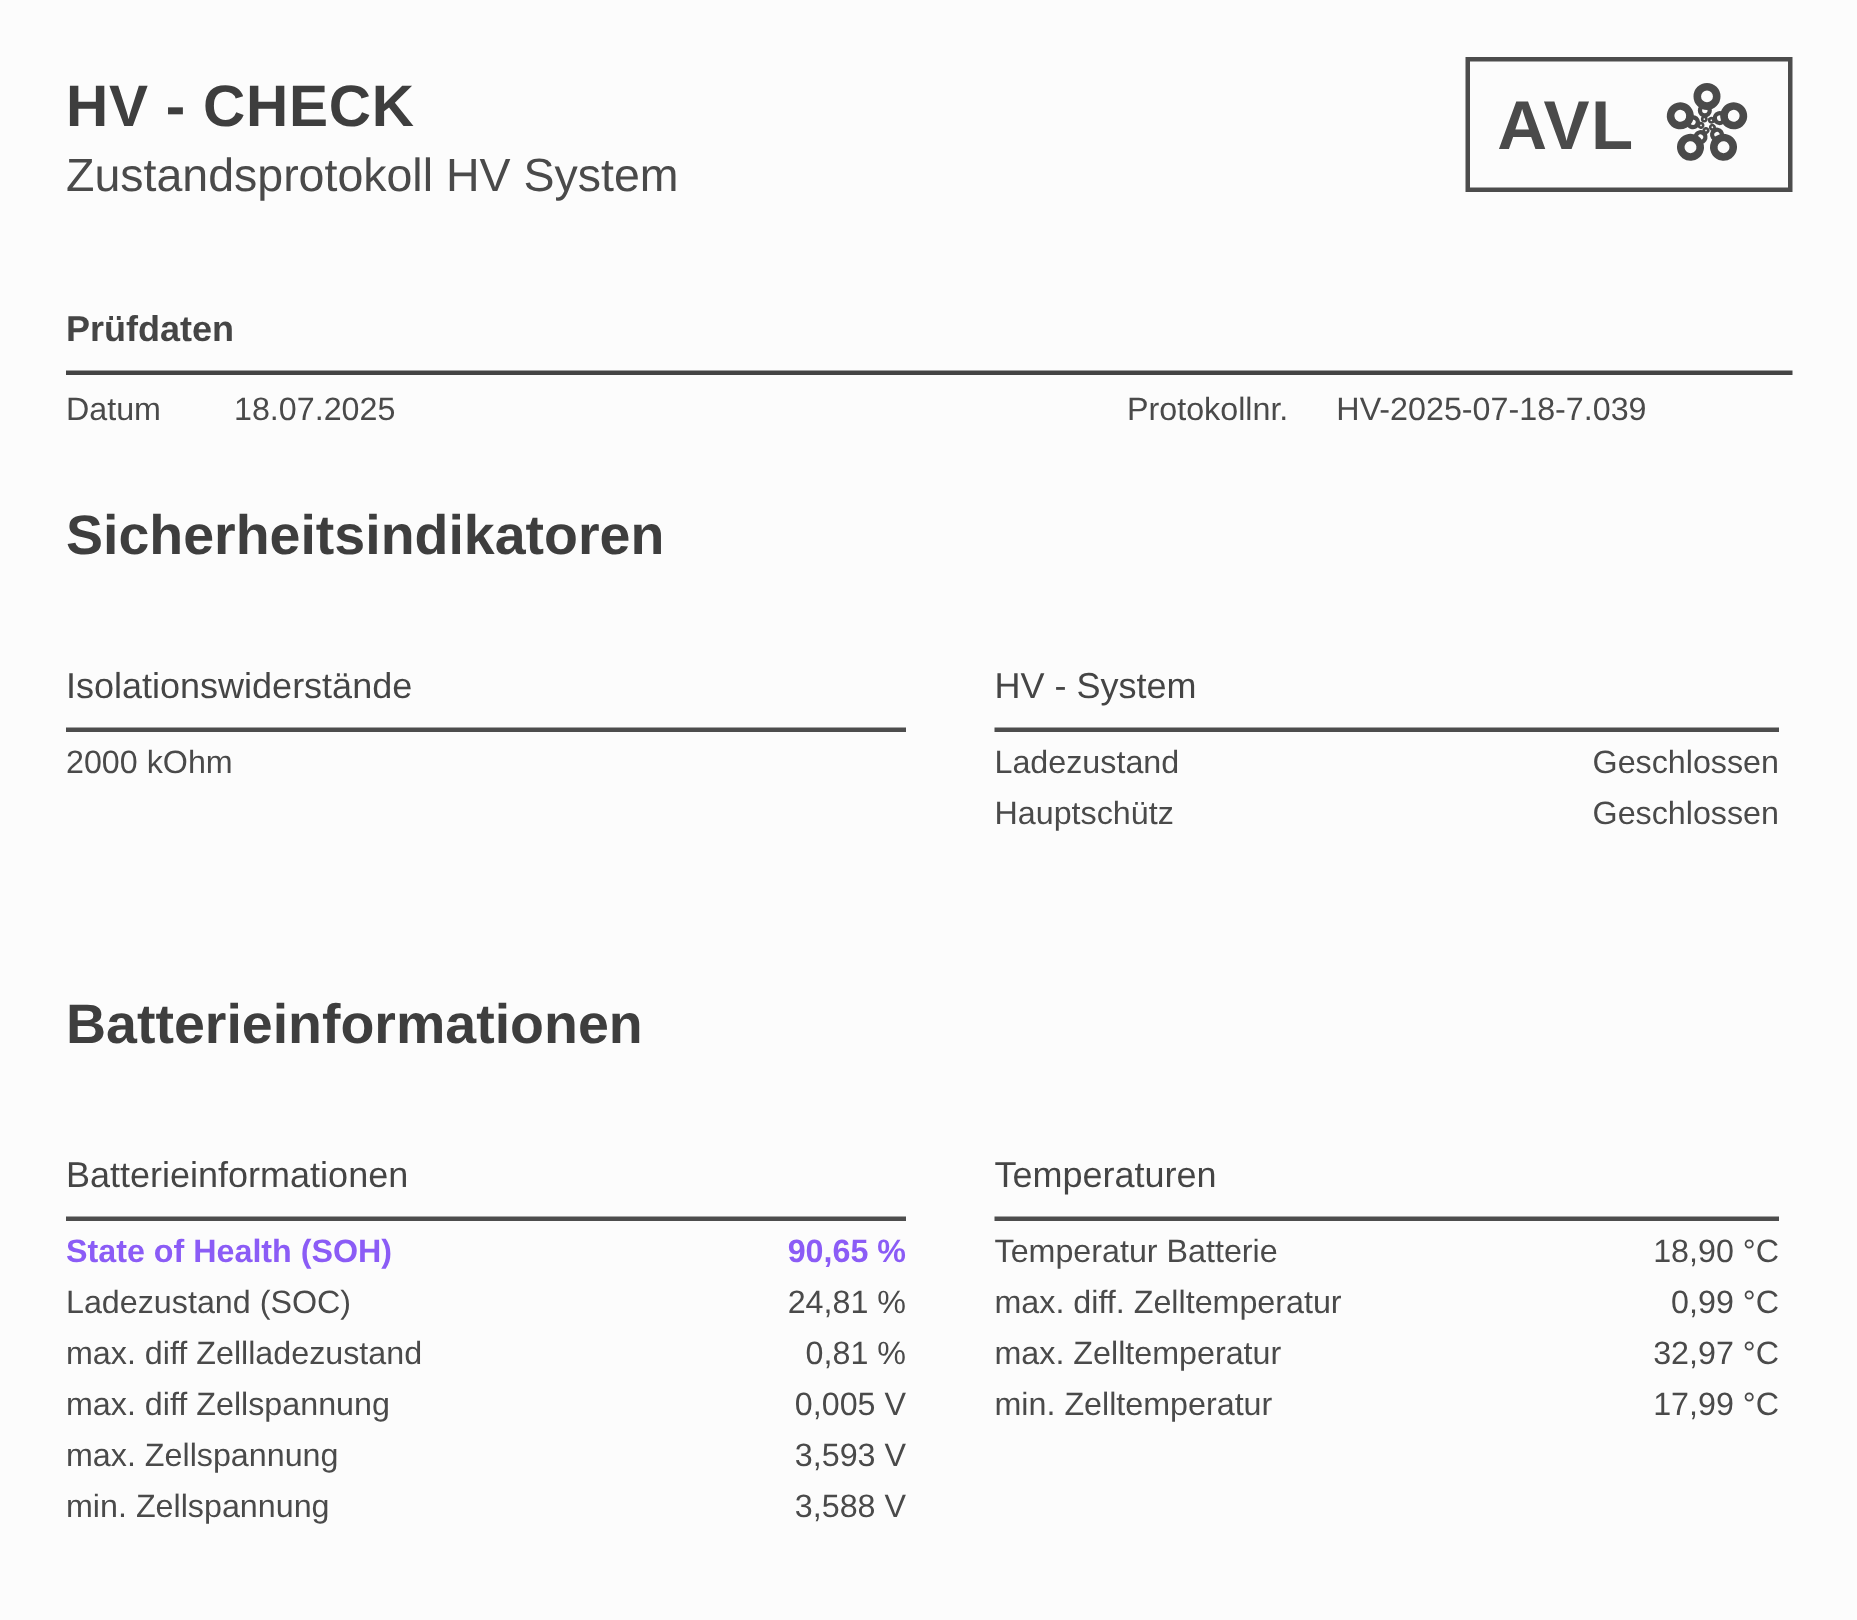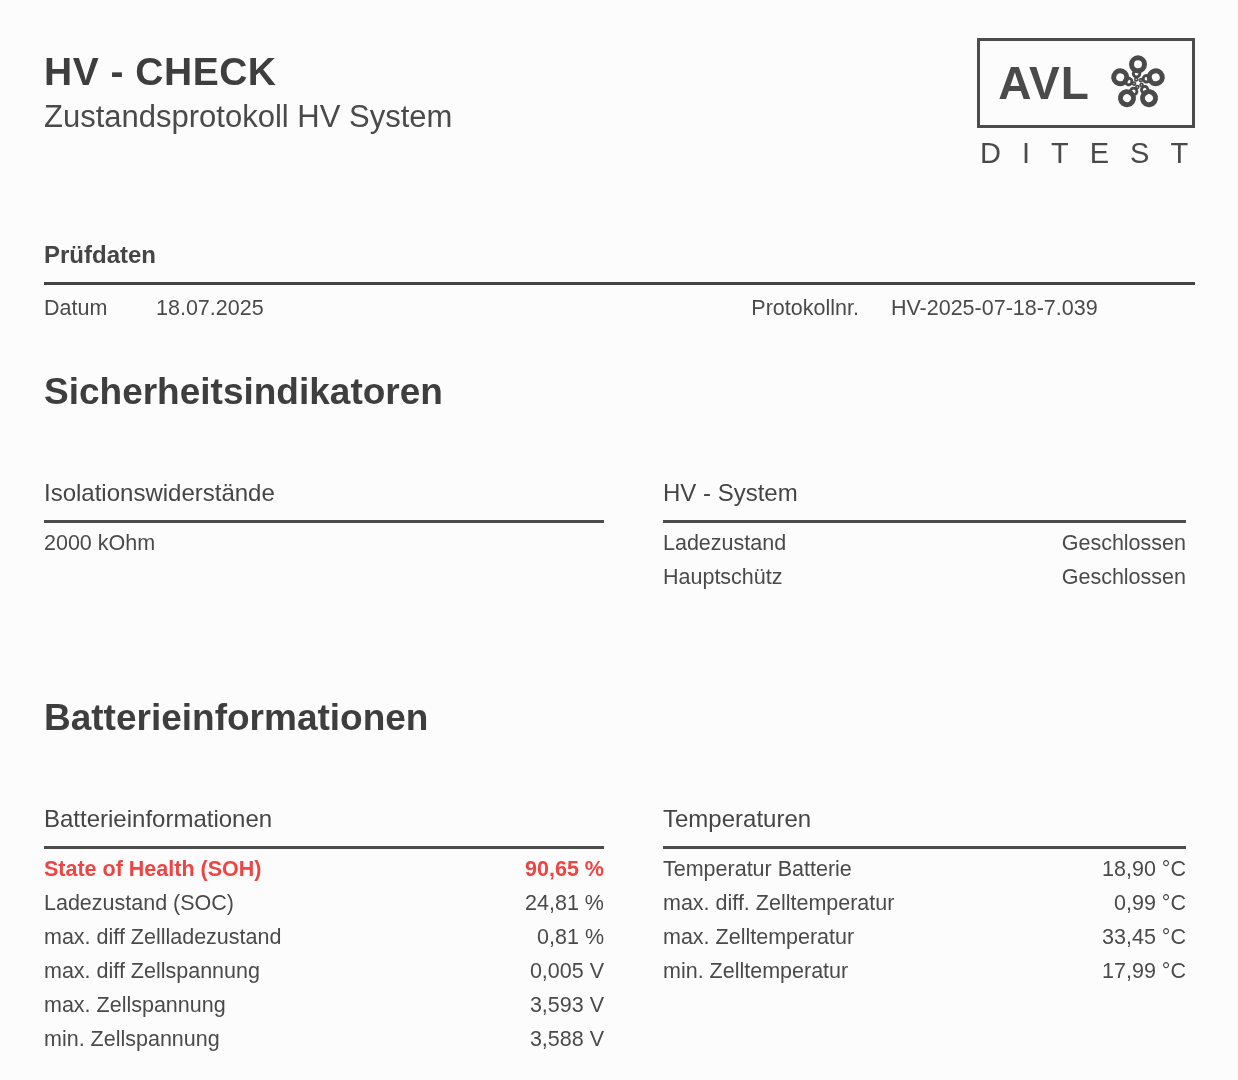--- a/index.html
+++ b/index.html
@@ -117,21 +117,21 @@
     margin-bottom: 12px;
   }
   .rule-med { border-top: 3px solid #4d4d4d; margin-bottom: 3px; }
   .data-row {
     display: flex;
     justify-content: space-between;
     font-size: 21.5px;
     line-height: 34px;
     color: #4a4a4a;
   }
-  .data-row.bold { font-weight: 700; color: #ef4444; }
+  .data-row.bold { font-weight: 700; color: #8b5cf6; }
 </style>
 </head>
 <body>
 
 <div class="page">
 
   <div class="header">
     <div class="title-block">
       <div class="doc-title">HV - CHECK</div>
       <div class="doc-subtitle">Zustandsprotokoll HV System</div>
@@ -162,21 +162,20 @@
               <circle cx="-2.5" cy="-5" r="2" stroke-width="2.4"></circle>
             </g>
             <g transform="rotate(288)">
               <circle cx="0" cy="-26" r="9" stroke-width="7"></circle>
               <circle cx="-2" cy="-13" r="4.5" stroke-width="4"></circle>
               <circle cx="-2.5" cy="-5" r="2" stroke-width="2.4"></circle>
             </g>
           </g>
         </svg>
       </div>
-      <div class="logo-ditest">DITEST</div>
     </div>
   </div>
 
   <div class="pruef-section">
     <div class="pruef-heading">Prüfdaten</div>
     <div class="rule-heavy"></div>
     <div class="pruef-row">
       <div class="pruef-left">
         <span class="field-label">Datum</span>
         <span>18.07.2025</span>
@@ -250,21 +249,21 @@
       <div class="data-row">
         <span>Temperatur Batterie</span>
         <span>18,90 °C</span>
       </div>
       <div class="data-row">
         <span>max. diff. Zelltemperatur</span>
         <span>0,99 °C</span>
       </div>
       <div class="data-row">
         <span>max. Zelltemperatur</span>
-        <span>33,45 °C</span>
+        <span>32,97 °C</span>
       </div>
       <div class="data-row">
         <span>min. Zelltemperatur</span>
         <span>17,99 °C</span>
       </div>
     </div>
   </div>
 
 </div>
 

